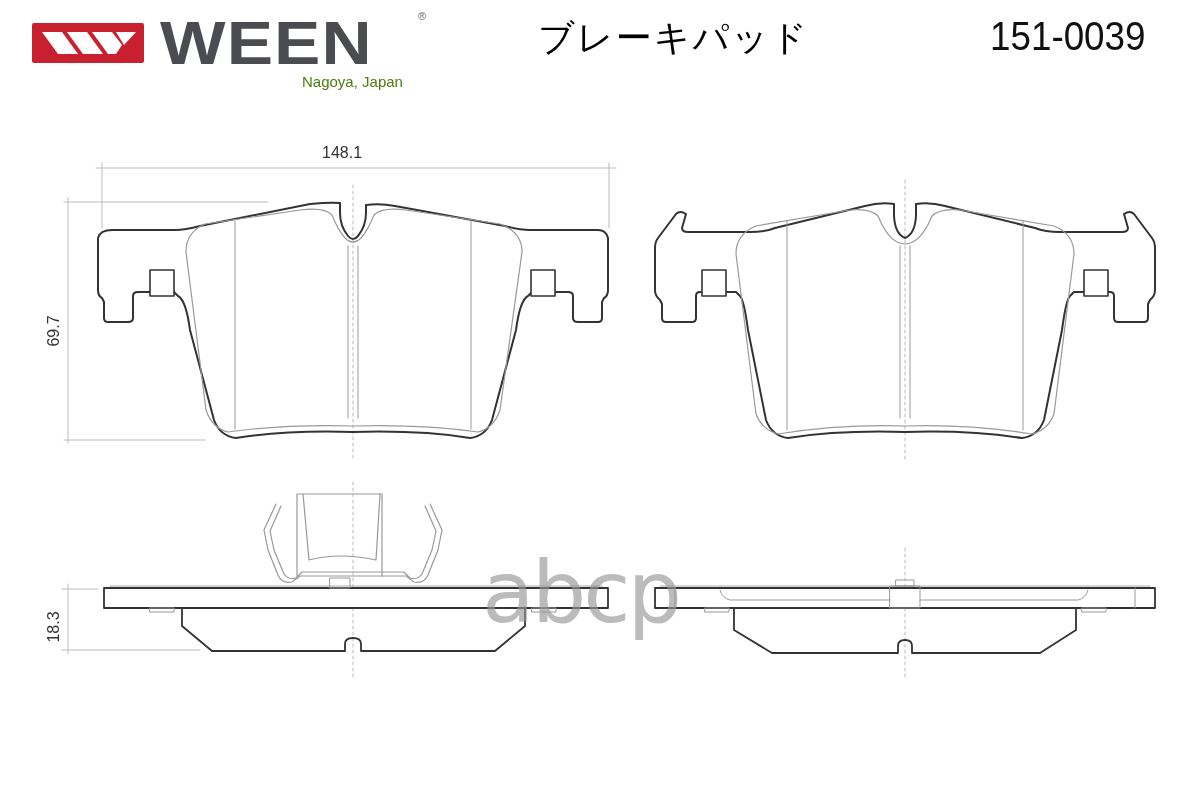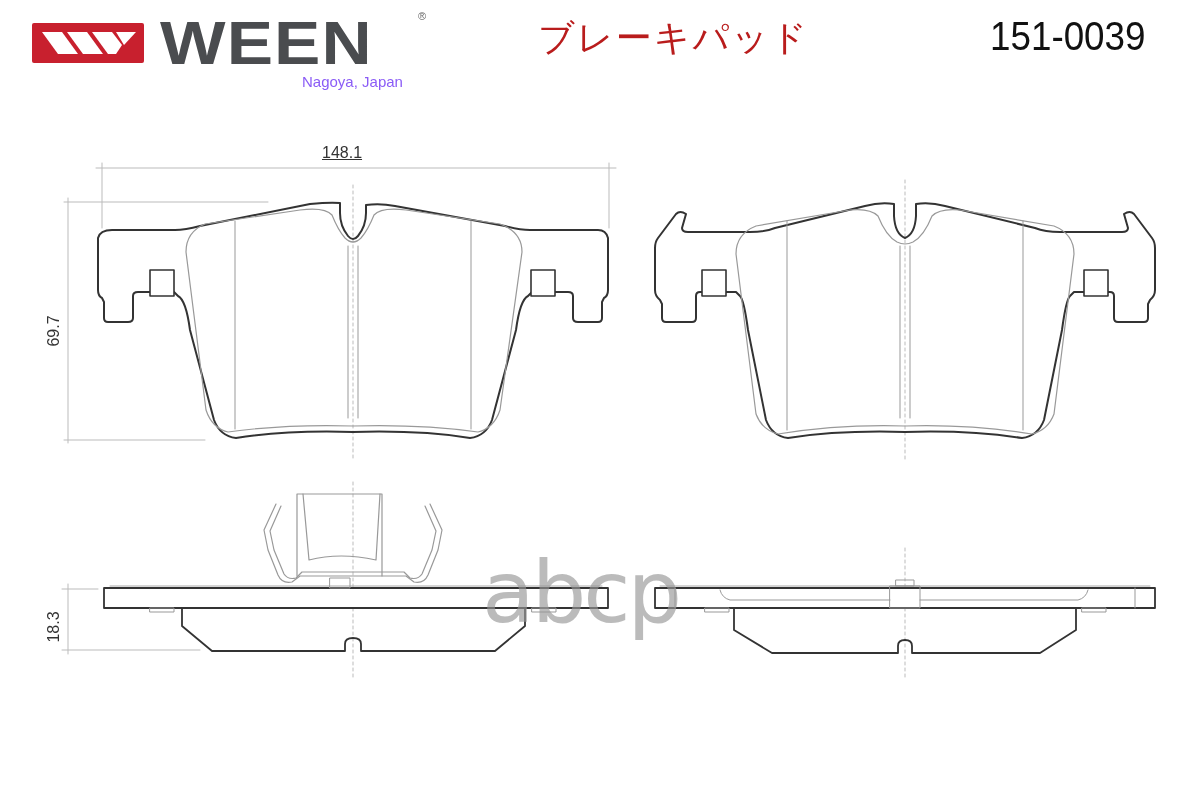--- a/index.html
+++ b/index.html
@@ -1,24 +1,24 @@
 <!DOCTYPE html>
 <html><head>
 <meta charset="utf-8">
 <style>
   html, body { margin: 0; padding: 0; background: #ffffff; }
   body { width: 1200px; height: 800px; position: relative; overflow: hidden; font-family: "Liberation Sans", sans-serif; }
   .logo-box { position: absolute; left: 32px; top: 23px; width: 112px; height: 40px; }
   .brand { position: absolute; left: 160px; top: 8px; font-family: "Liberation Sans", sans-serif; font-weight: bold; font-size: 62px; letter-spacing: 1px; color: #4a4c4f; line-height: 70px; transform: scaleX(1.12); transform-origin: left center; }
   .reg { position: absolute; left: 418px; top: 10px; font-size: 11px; color: #666; }
-  .tagline { position: absolute; left: 302px; top: 73px; font-size: 15px; color: #8b5cf6; }
-  .jp-title { position: absolute; left: 538px; top: 14px; font-size: 36px; color: #b91c1c; font-family: "DejaVu Sans", sans-serif; letter-spacing: 2px; }
+  .tagline { position: absolute; left: 302px; top: 73px; font-size: 15px; color: #4d7c0f; }
+  .jp-title { position: absolute; left: 538px; top: 14px; font-size: 36px; color: #000000; font-family: "DejaVu Sans", sans-serif; letter-spacing: 2px; }
   .part-no { position: absolute; left: 990px; top: 14px; font-size: 40px; color: #111; transform: scaleX(0.92); transform-origin: left center; }
   svg.drawing { position: absolute; left: 0; top: 0; }
-  .dim-label { position: absolute; font-size: 16px; color: #333; text-decoration: underline; }
+  .dim-label { position: absolute; font-size: 16px; color: #333; }
   .dim-v { position: absolute; font-size: 16px; color: #333; transform: rotate(-90deg); transform-origin: center; }
   .watermark { position: absolute; left: 482px; top: 542px; font-size: 86px; font-weight: normal; color: rgba(150,150,150,0.65); letter-spacing: -3px; font-family: "DejaVu Sans", sans-serif; }
 </style>
 </head>
 <body>
 
 <div>
   <svg class="logo-box" viewBox="0 0 112 40" width="112" height="40">
     <rect x="0" y="0" width="112" height="40" rx="2" fill="#c8202e"></rect>
     <polygon points="10,9 30,9 46,31 26,31" fill="#ffffff"></polygon>

